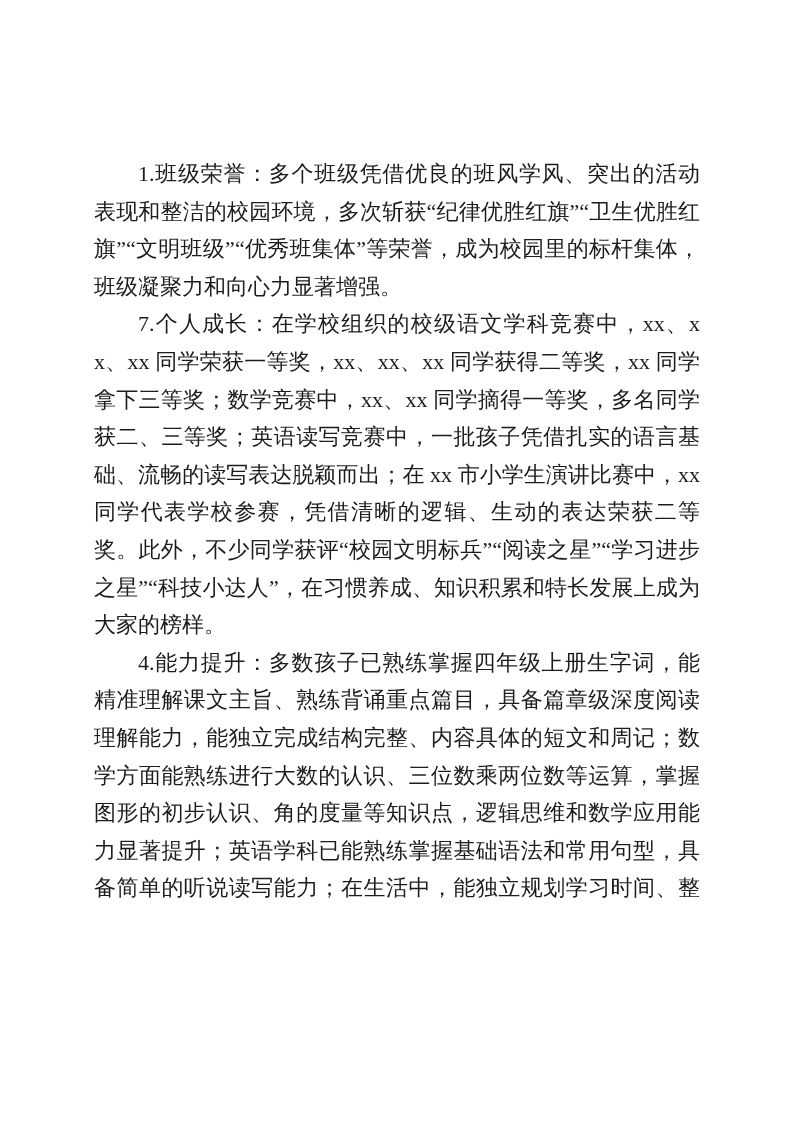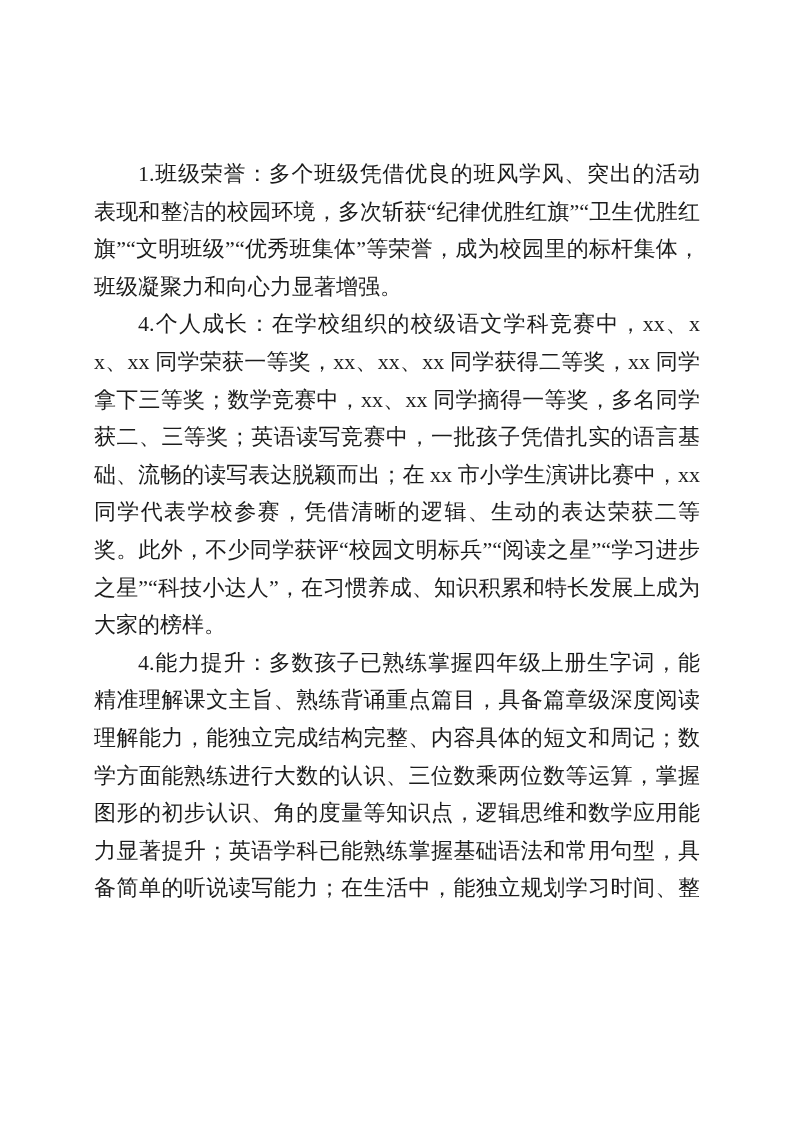--- a/index.html
+++ b/index.html
@@ -54,21 +54,21 @@
     color: #2a2a2a;
   }
 </style>
 </head>
 <body>
 
 <div class="page">
 
   <div class="content">
     <p>1.班级荣誉：多个班级凭借优良的班风学风、突出的活动表现和整洁的校园环境，多次斩获“纪律优胜红旗”“卫生优胜红旗”“文明班级”“优秀班集体”等荣誉，成为校园里的标杆集体，班级凝聚力和向心力显著增强。</p>
-    <p>4.个人成长：在学校组织的校级语文学科竞赛中，xx、xx、xx 同学荣获一等奖，xx、xx、xx 同学获得二等奖，xx 同学拿下三等奖；数学竞赛中，xx、xx 同学摘得一等奖，多名同学获二、三等奖；英语读写竞赛中，一批孩子凭借扎实的语言基础、流畅的读写表达脱颖而出；在 xx 市小学生演讲比赛中，xx 同学代表学校参赛，凭借清晰的逻辑、生动的表达荣获二等奖。此外，不少同学获评“校园文明标兵”“阅读之星”“学习进步之星”“科技小达人”，在习惯养成、知识积累和特长发展上成为大家的榜样。</p>
+    <p>7.个人成长：在学校组织的校级语文学科竞赛中，xx、xx、xx 同学荣获一等奖，xx、xx、xx 同学获得二等奖，xx 同学拿下三等奖；数学竞赛中，xx、xx 同学摘得一等奖，多名同学获二、三等奖；英语读写竞赛中，一批孩子凭借扎实的语言基础、流畅的读写表达脱颖而出；在 xx 市小学生演讲比赛中，xx 同学代表学校参赛，凭借清晰的逻辑、生动的表达荣获二等奖。此外，不少同学获评“校园文明标兵”“阅读之星”“学习进步之星”“科技小达人”，在习惯养成、知识积累和特长发展上成为大家的榜样。</p>
     <p>4.能力提升：多数孩子已熟练掌握四年级上册生字词，能精准理解课文主旨、熟练背诵重点篇目，具备篇章级深度阅读理解能力，能独立完成结构完整、内容具体的短文和周记；数学方面能熟练进行大数的认识、三位数乘两位数等运算，掌握图形的初步认识、角的度量等知识点，逻辑思维和数学应用能力显著提升；英语学科已能熟练掌握基础语法和常用句型，具备简单的听说读写能力；在生活中，能独立规划学习时间、整理学习资料，主动承担班级和家庭中的力所能及的事务，逐步养成自主探究、乐于合作的良好品质。</p>
     <p class="heading">二、当前存在的主要不足</p>
     <p>同学荣获一等奖、知识难度加深、学科综合性增强，孩</p>
   </div>
 
   <div class="footer">
     <span class="dash">—</span><span class="num">2</span><span class="dash">—</span>
   </div>
 
 </div>

